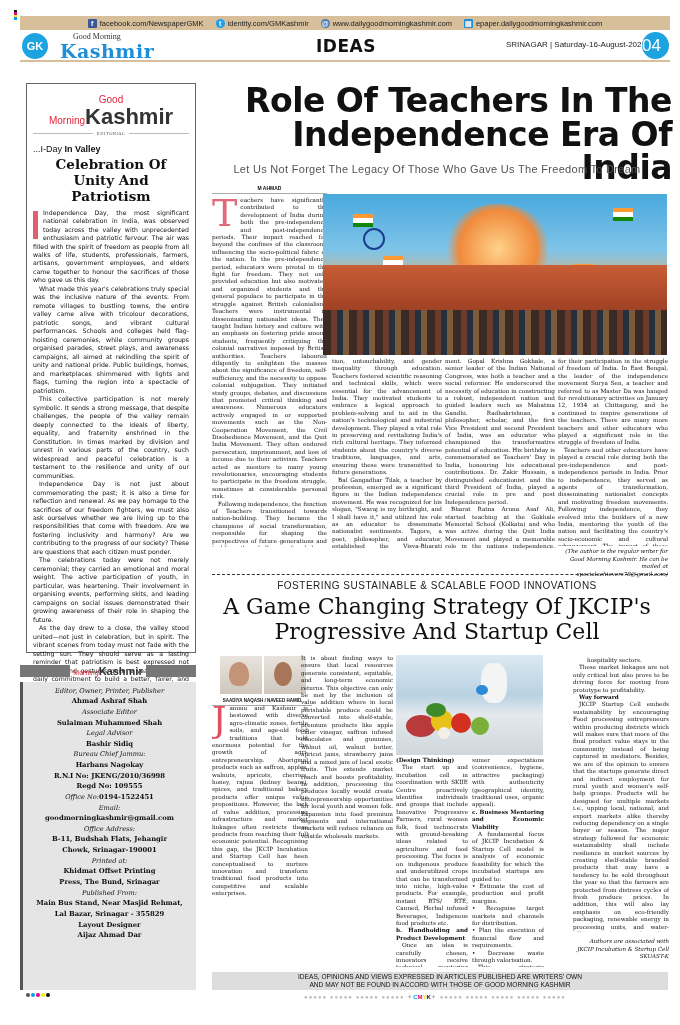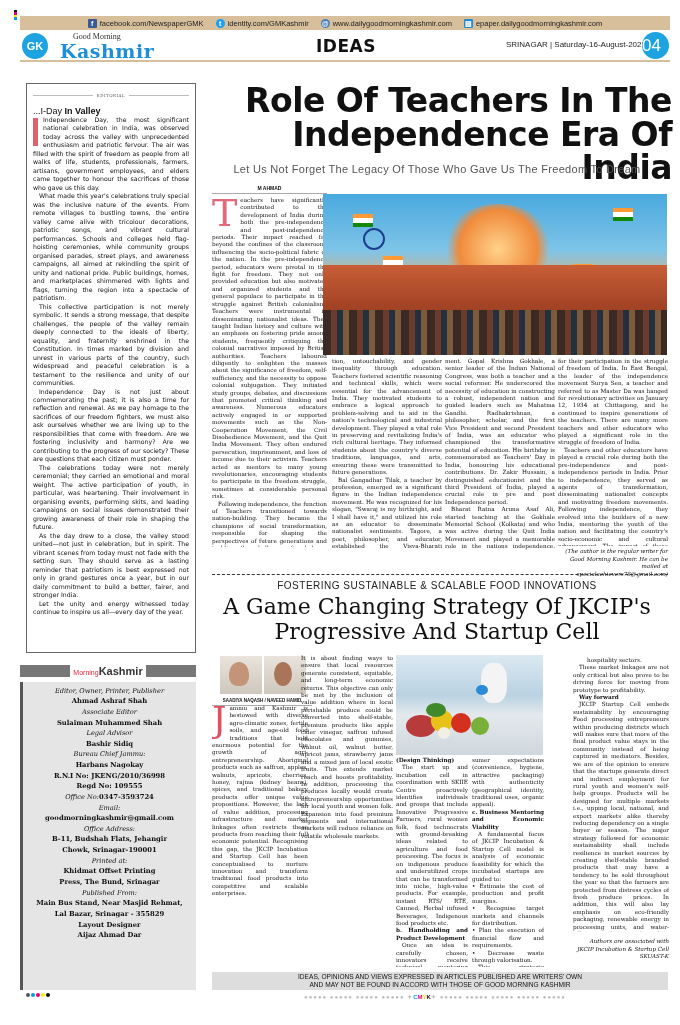--- a/index.html
+++ b/index.html
@@ -96,24 +96,29 @@
 <div class="mast">
   <div class="gk-circle">GK</div>
   <div class="gm-small">Good Morning</div>
   <div class="kashmir-logo"><span>Kashmir</span></div>
   <div class="edit-label">IDEAS</div>
   <div class="dateline">SRINAGAR | Saturday-16-August-2025</div>
   <div class="pagenum">04</div>
 </div>
 
 <div class="edbox">
+  <div class="edlogo">
+    <span class="g">Good</span><br>
+    <span class="g">Morning</span><span class="k">Kashmir</span>
+  </div>
   <div class="edrule">
       <span>EDITORIAL</span>
     </div>
   <div class="kicker"><span>...I-Day</span> <b>In Valley</b></div>
+  <div class="edhead">Celebration Of Unity And Patriotism</div>
   <div class="edtext">
     <p><span class="dropcap-bar"></span><span>Independence Day, the most significant national celebration in India, was observed today across the valley with unprecedented enthusiasm and patriotic fervour. The air was filled with the spirit of freedom as people from all walks of life, students, professionals, farmers, artisans, government employees, and elders came together to honour the sacrifices of those who gave us this day.</span></p>
     <p>What made this year's celebrations truly special was the inclusive nature of the events. From remote villages to bustling towns, the entire valley came alive with tricolour decorations, patriotic songs, and vibrant cultural performances. Schools and colleges held flag-hoisting ceremonies, while community groups organised parades, street plays, and awareness campaigns, all aimed at rekindling the spirit of unity and national pride. Public buildings, homes, and marketplaces shimmered with lights and flags, turning the region into a spectacle of patriotism.</p>
     <p>This collective participation is not merely symbolic. It sends a strong message, that despite challenges, the people of the valley remain deeply connected to the ideals of liberty, equality, and fraternity enshrined in the Constitution. In times marked by division and unrest in various parts of the country, such widespread and peaceful celebration is a testament to the resilience and unity of our communities.</p>
     <p>Independence Day is not just about commemorating the past; it is also a time for reflection and renewal. As we pay homage to the sacrifices of our freedom fighters, we must also ask ourselves whether we are living up to the responsibilities that come with freedom. Are we fostering inclusivity and harmony? Are we contributing to the progress of our society? These are questions that each citizen must ponder.</p>
     <p>The celebrations today were not merely ceremonial; they carried an emotional and moral weight. The active participation of youth, in particular, was heartening. Their involvement in organising events, performing skits, and leading campaigns on social issues demonstrated their growing awareness of their role in shaping the future.</p>
     <p>As the day drew to a close, the valley stood united—not just in celebration, but in spirit. The vibrant scenes from today must not fade with the setting sun. They should serve as a lasting reminder that patriotism is best expressed not only in grand gestures once a year, but in our daily commitment to build a better, fairer, and stronger India.</p>
     <p>Let the unity and energy witnessed today continue to inspire us all—every day of the year.</p>
   </div>
 </div>
@@ -128,21 +133,21 @@
   <div class="role">Editor, Owner, Printer, Publisher</div>
   <div class="nm">Ahmad Ashraf Shah</div>
   <div class="role">Associate Editor</div>
   <div class="nm">Sulaiman Muhammed Shah</div>
   <div class="role">Legal Advisor</div>
   <div class="nm">Bashir Sidiq</div>
   <div class="role">Bureau Chief Jammu:</div>
   <div class="nm">Harbans Nagokay</div>
   <div class="nm">R.N.I No: JKENG/2010/36998</div>
   <div class="nm">Regd No: 109555</div>
-  <div><span class="role">Office No:</span><span class="nm">0347-3593724</span></div>
+  <div><span class="role">Office No:</span><span class="nm">0194-1522451</span></div>
   <div class="role">Email:</div>
   <div class="nm">goodmorningkashmir@gmail.com</div>
   <div class="role">Office Address:</div>
   <div class="nm">B-11, Budshah Flats, Jehangir</div>
   <div class="nm">Chowk, Srinagar-190001</div>
   <div class="role">Printed at:</div>
   <div class="nm">Khidmat Offset Printing</div>
   <div class="nm">Press, The Bund, Srinagar</div>
   <div class="role">Published From:</div>
   <div class="nm">Main Bus Stand, Near Masjid Rehmat,</div>

